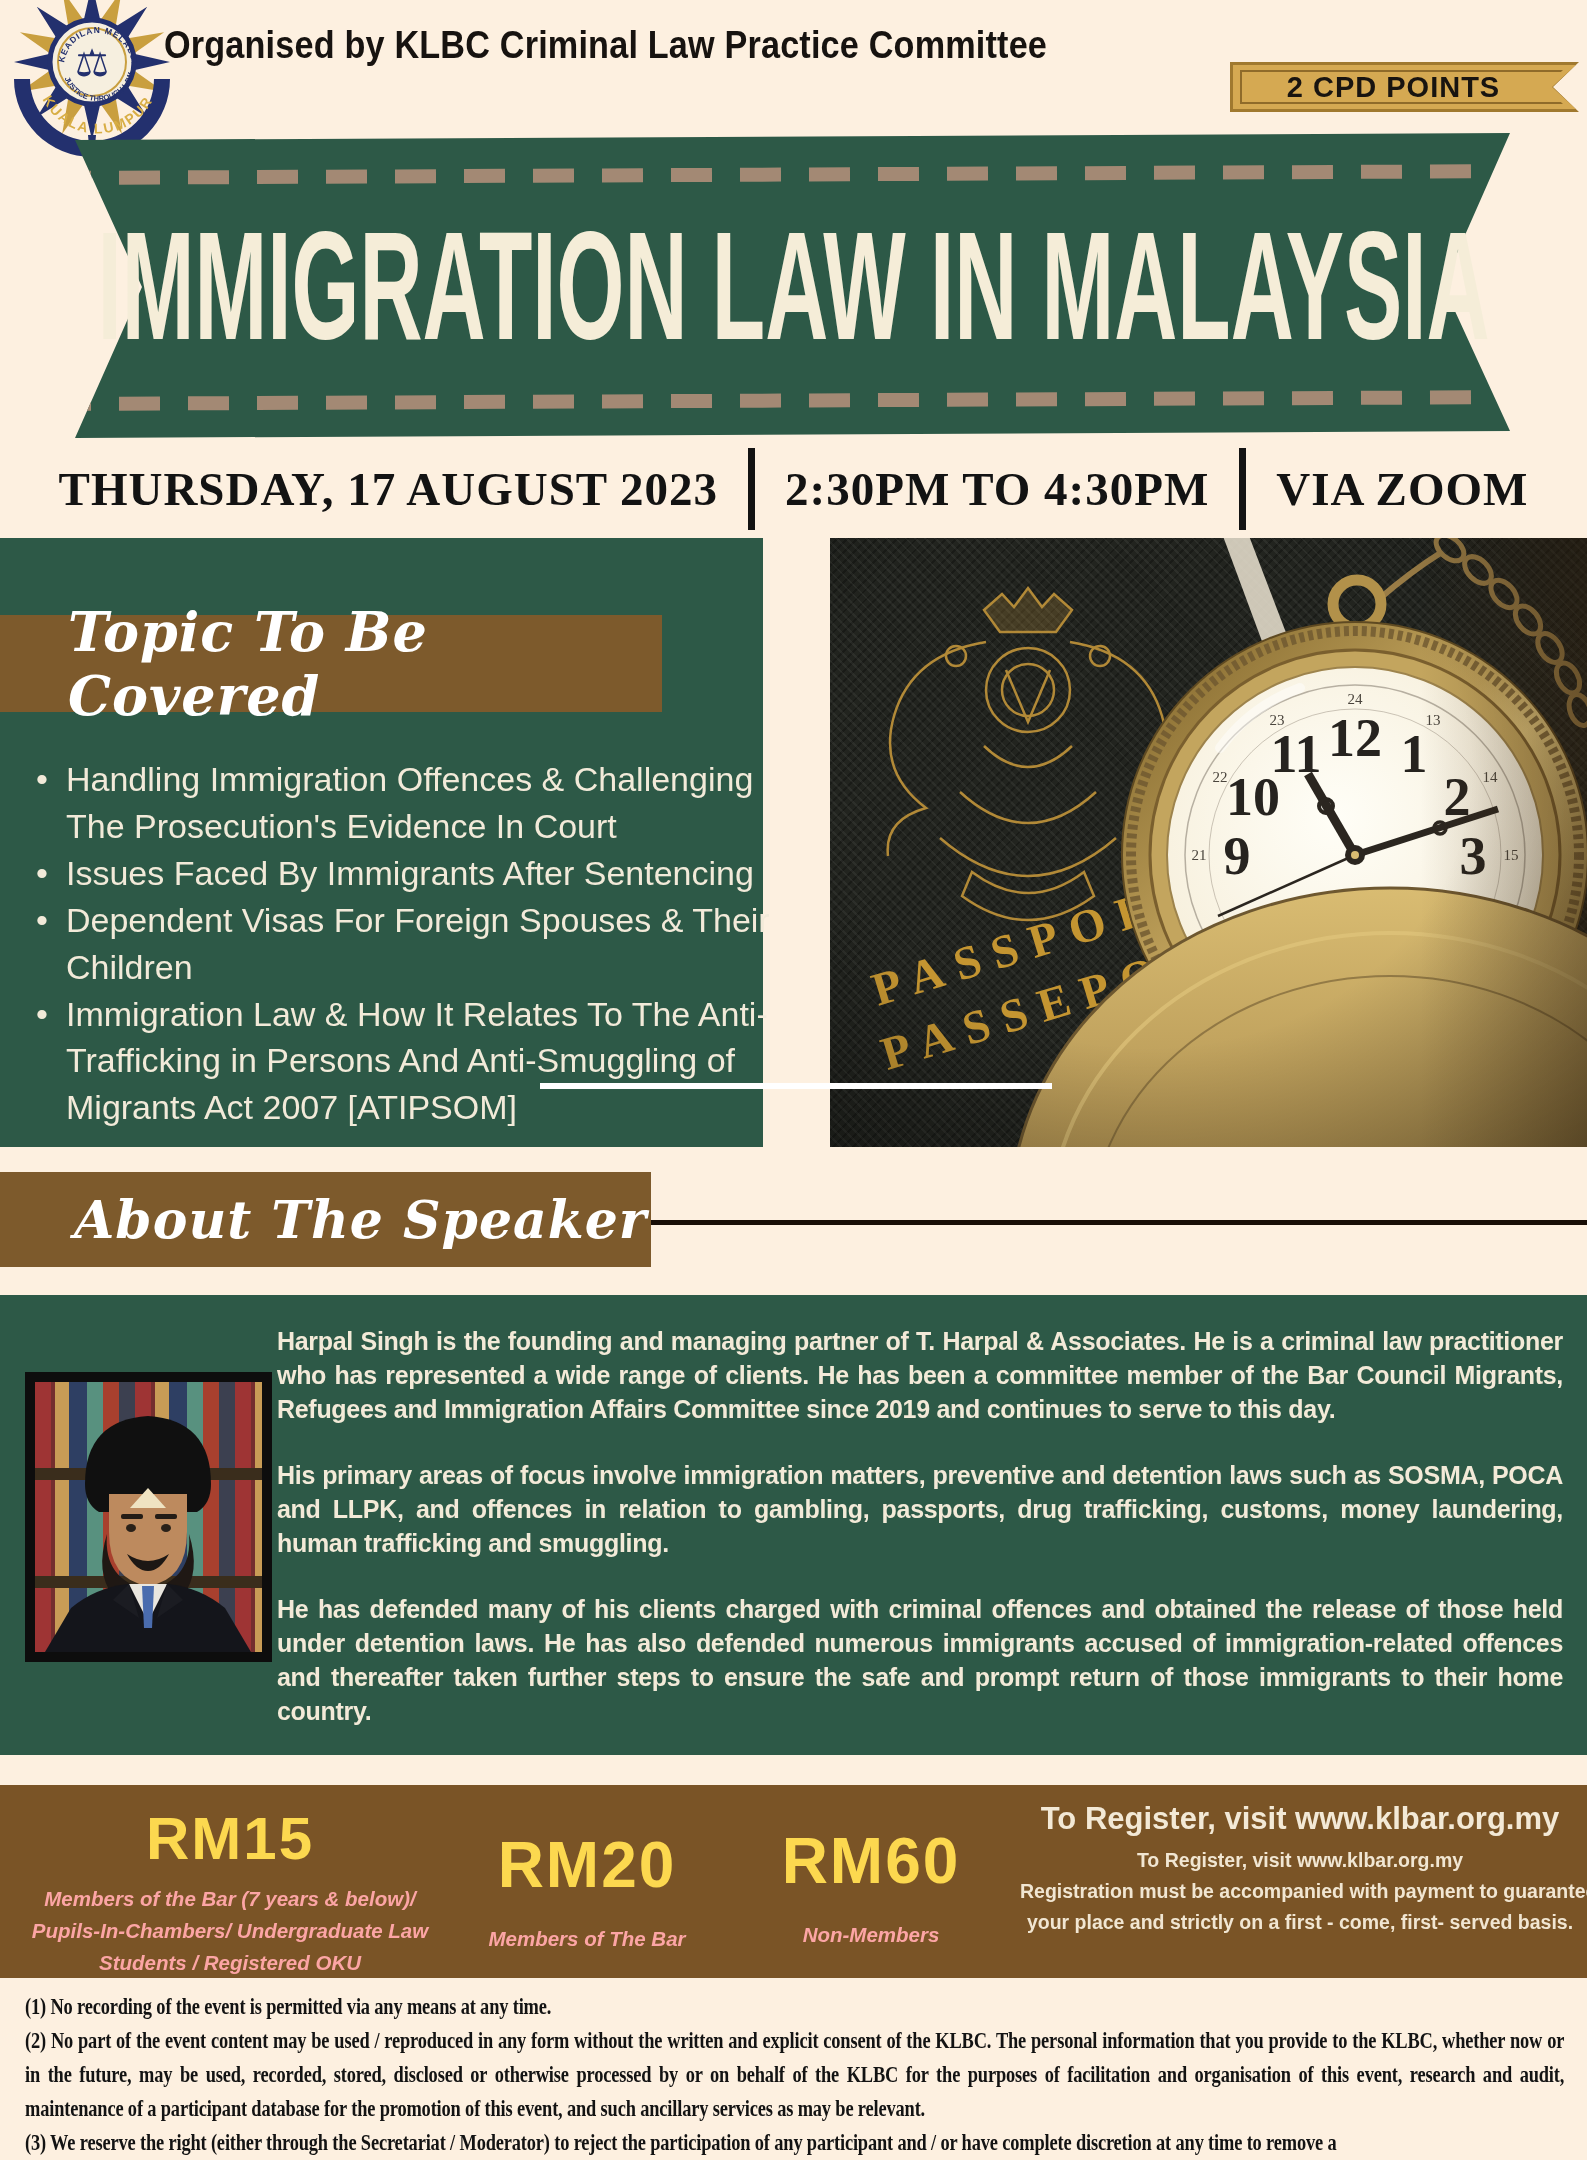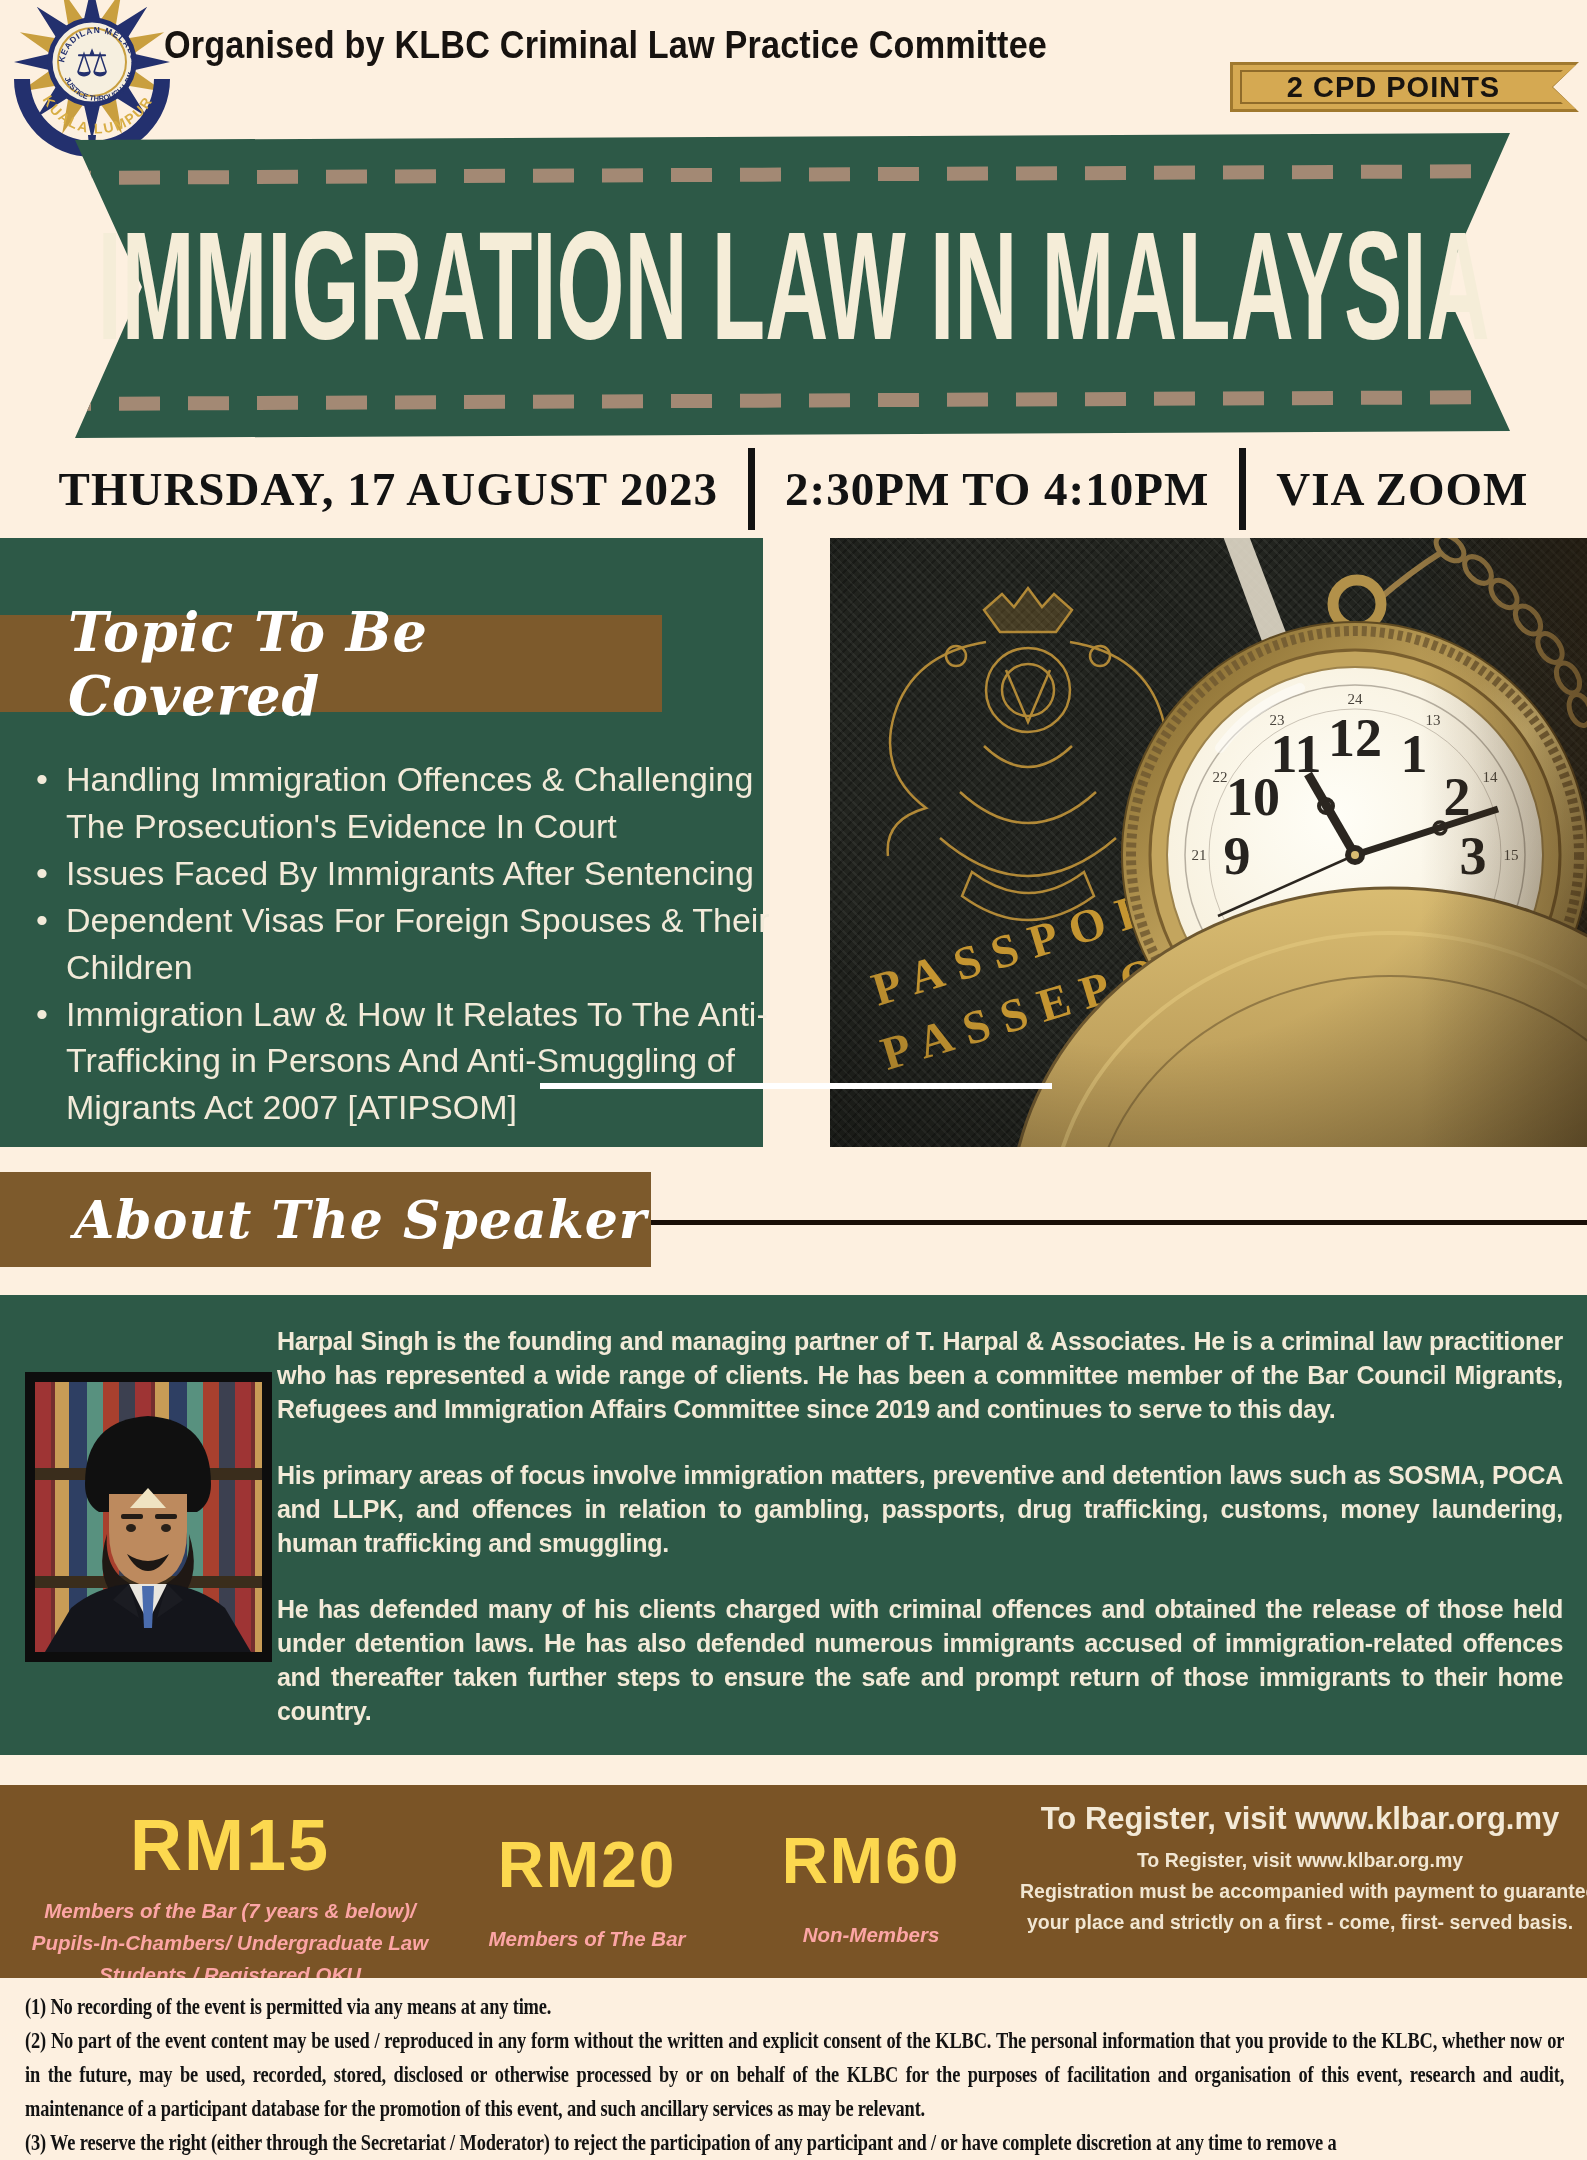--- a/index.html
+++ b/index.html
@@ -78,21 +78,21 @@
   .bio p{margin:0 0 32px;text-align:justify;font-size:25px;font-weight:700;color:#f3ead8;
        line-height:1.36;letter-spacing:-.3px;}
 
   
   .pricing{position:absolute;left:0;top:1785px;width:1587px;height:193px;background:#7a5426;}
   .tier{position:absolute;text-align:center;}
   .tier-1{left:10px;top:24px;width:440px;}
   .tier-2{left:437px;top:48px;width:300px;}
   .tier-3{left:716px;top:44px;width:310px;}
   .price{font-weight:800;color:#fcd84f;letter-spacing:2px;line-height:1;}
-  .tier-1 .price{font-size:72px;}
+  .tier-1 .price{font-size:60px;}
   .tier-2 .price,.tier-3 .price{font-size:64px;}
   .aud{font-style:italic;font-weight:700;font-size:20.5px;color:#fca5a5;line-height:1.55;margin-top:14px;}
   .tier-2 .aud,.tier-3 .aud{margin-top:26px;}
   .register{position:absolute;left:1020px;top:16px;width:560px;text-align:center;color:#f1e6d2;}
   .reg-head{font-size:31px;font-weight:800;color:#f3e9d6;white-space:nowrap;}
   .reg-line{font-size:19.5px;font-weight:700;line-height:1.6;white-space:nowrap;}
   .reg-lines{margin-top:8px;}
 
   
   .footer{position:absolute;left:0;top:1978px;width:1587px;height:182px;background:#fdf0e0;
@@ -152,21 +152,21 @@
     <g clip-path="url(#bannerClip)">
       <line x1="50" y1="178" x2="1540" y2="171" stroke="#a38974" stroke-width="14" stroke-dasharray="41 28"></line>
       <line x1="50" y1="404" x2="1540" y2="397" stroke="#a38974" stroke-width="14" stroke-dasharray="41 28"></line>
     </g>
   </svg>
   <div class="banner-title">IMMIGRATION LAW IN MALAYSIA</div>
 
   <div class="date-row">
     <span>THURSDAY, 17 AUGUST 2023</span>
     <span class="date-sep"></span>
-    <span>2:30PM TO 4:10PM</span>
+    <span>2:30PM TO 4:30PM</span>
     <span class="date-sep"></span>
     <span>VIA ZOOM</span>
   </div>
 
   <div class="main">
     <div class="main-left">
       <div class="topic-box">
         <span class="script-heading">Topic To Be Covered</span>
       </div>
       <div class="bullets">

